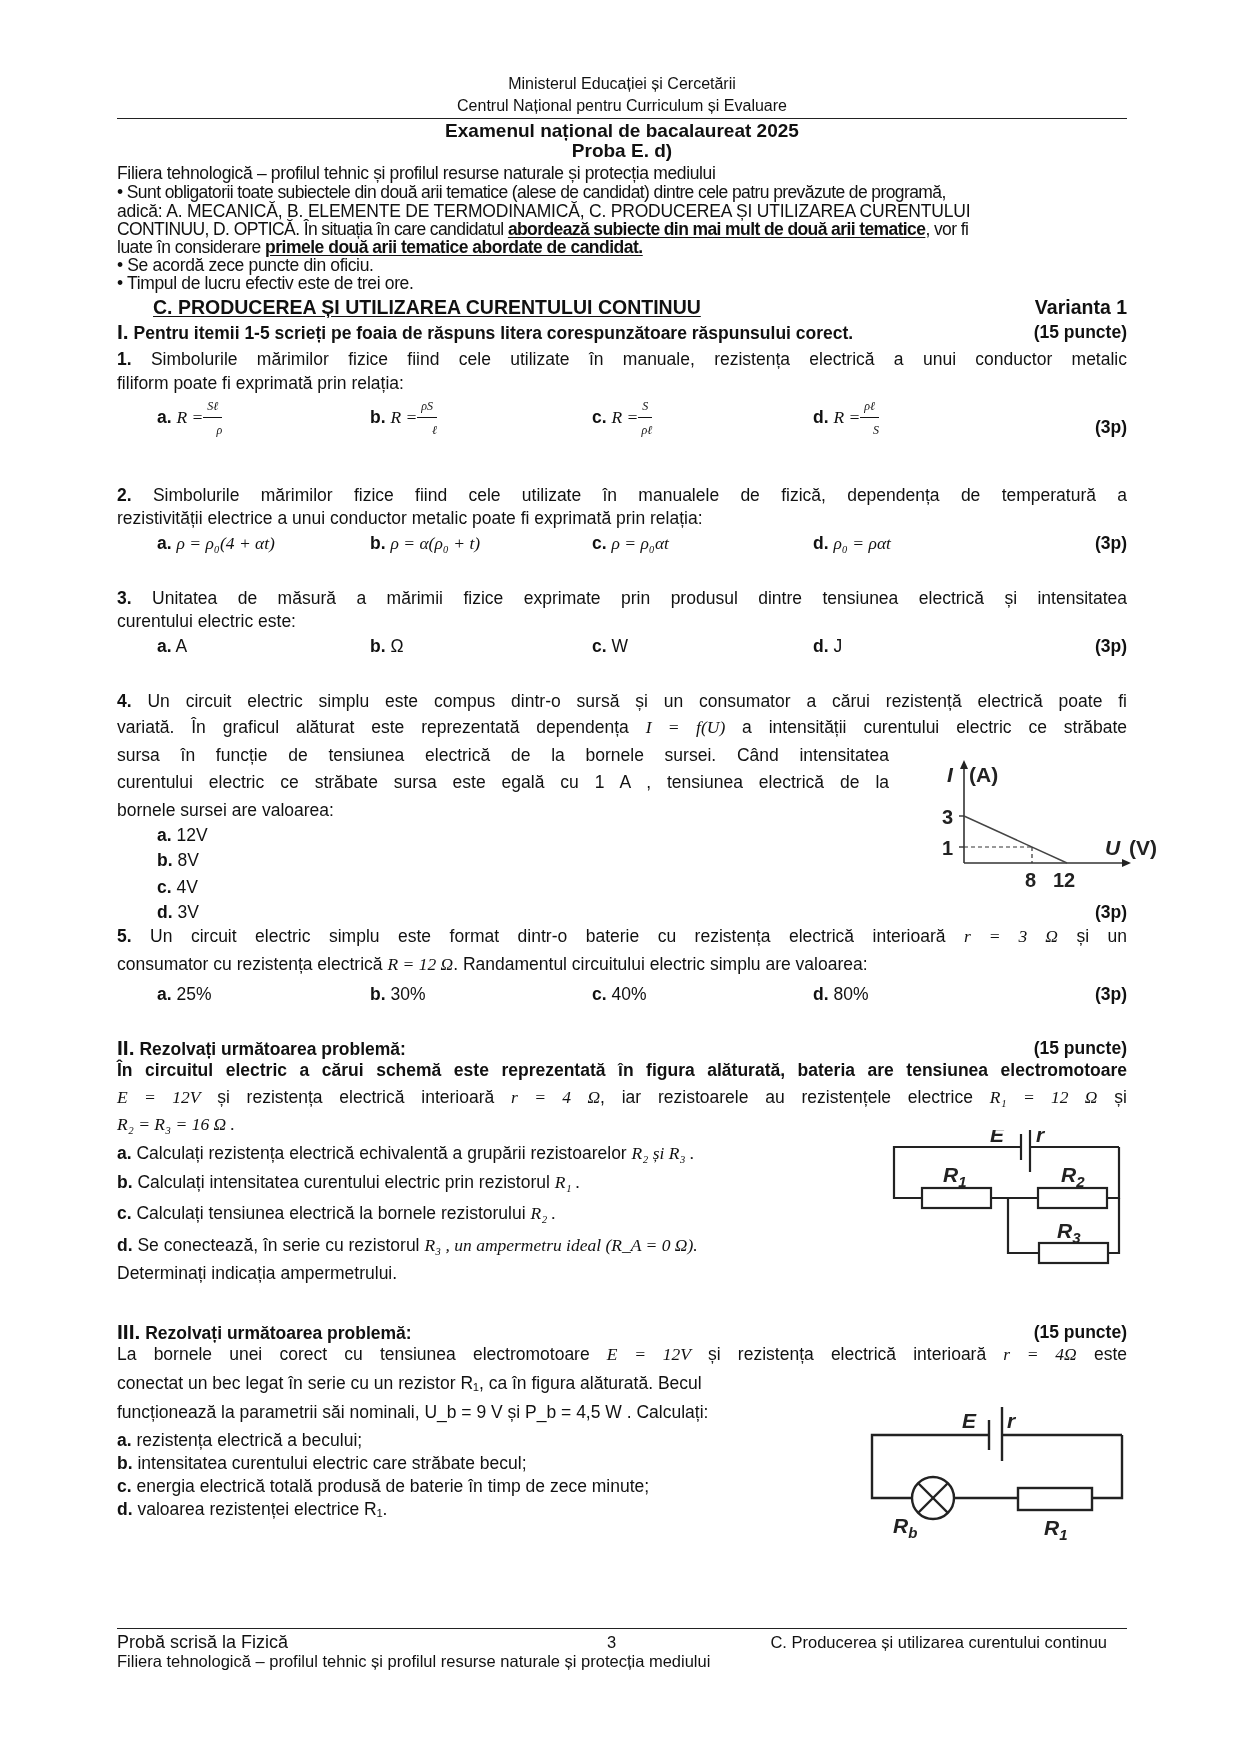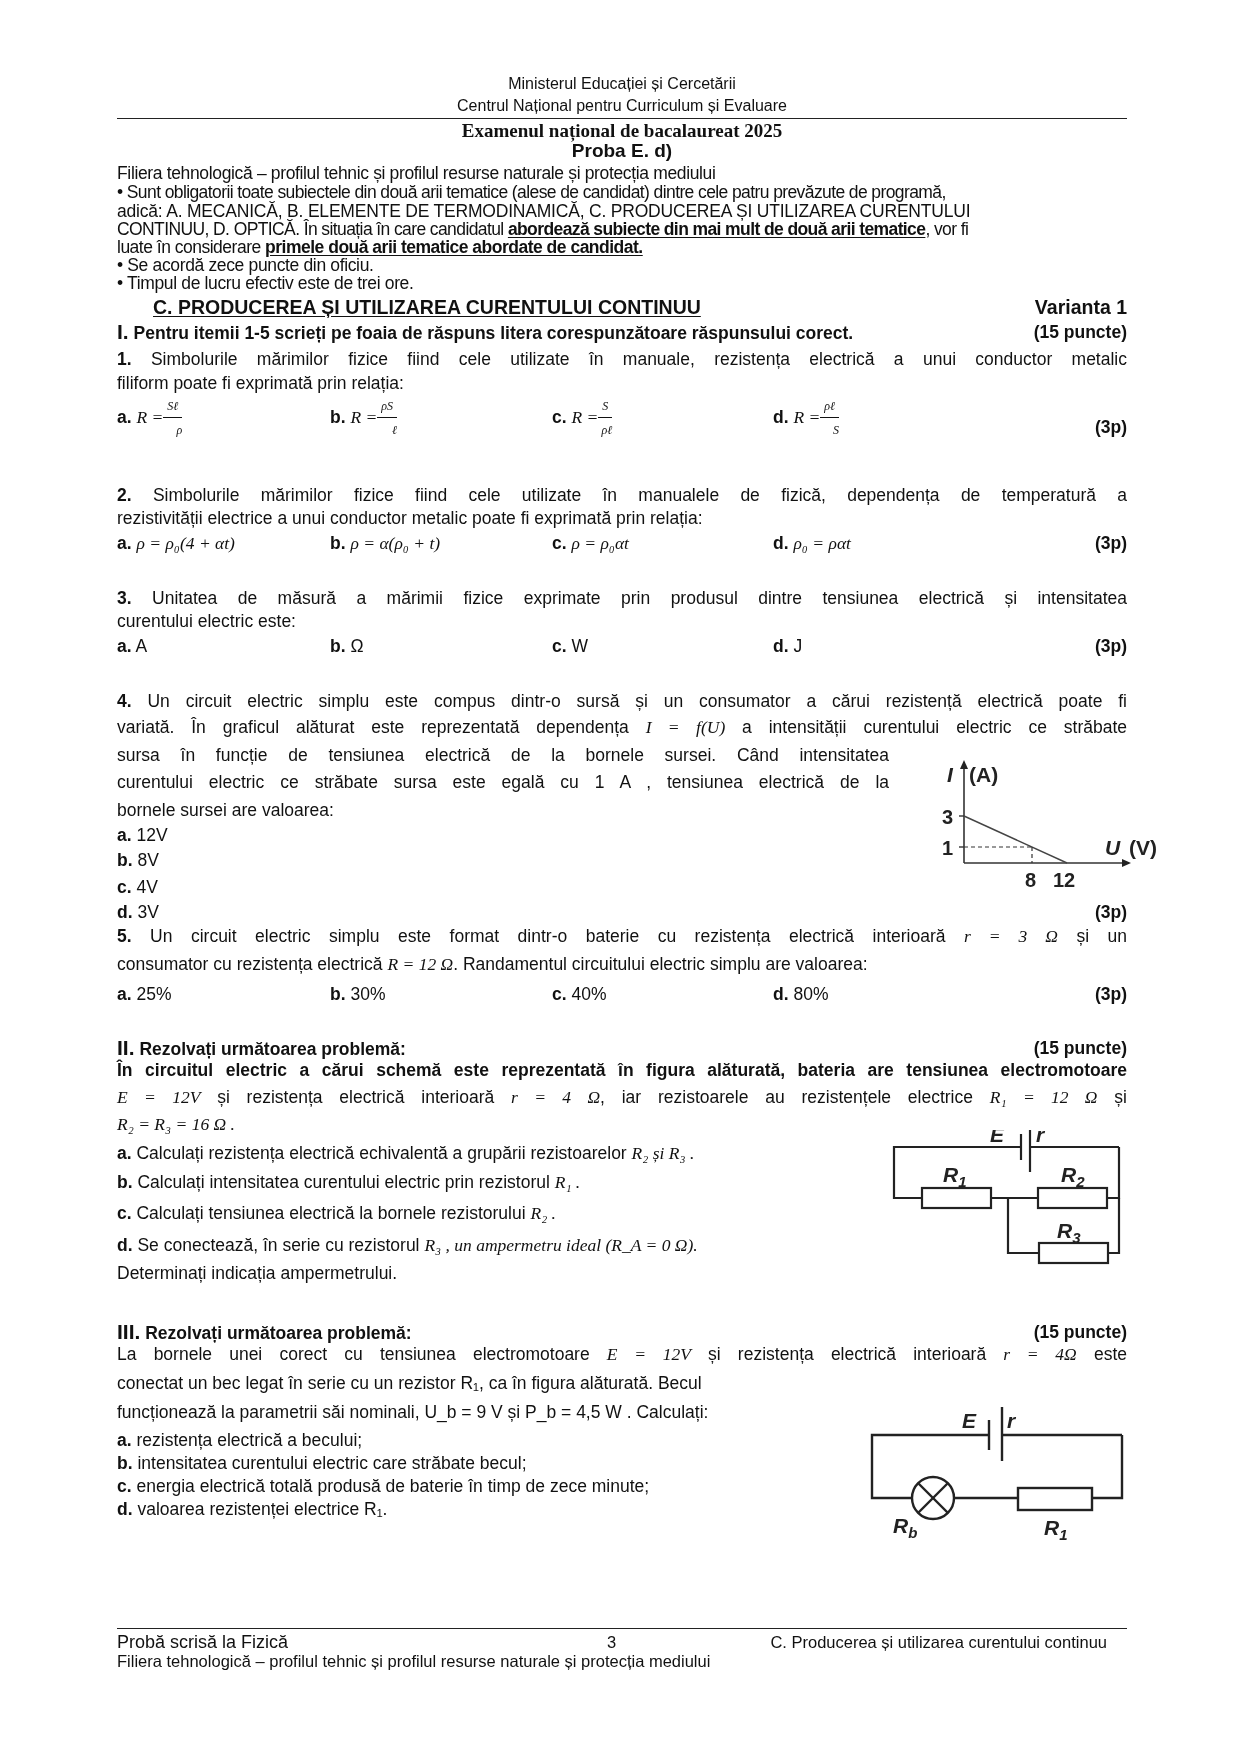--- a/index.html
+++ b/index.html
@@ -9,37 +9,37 @@
   .abs { position:absolute; }
   .hdr { position:absolute; left:0; width:1010px; text-align:center; font-size:16px; line-height:20px; }
   .hr { position:absolute; left:0; width:1010px; height:0; border-top:1.3px solid #222; }
   .title { position:absolute; left:0; width:1010px; text-align:center; font-weight:bold; font-size:19px; line-height:20px; }
   .line { position:absolute; left:0; width:1010px; font-size:17.5px; line-height:20px; white-space:nowrap; }
   .tight { letter-spacing:-0.35px; }
   .just { text-align:justify; text-align-last:justify; }
   .ul { text-decoration:underline; text-underline-offset:2px; }
   b { font-weight:bold; }
   .it { font-style:italic; font-family:"Liberation Serif", serif; }
-  .opt { position:absolute; font-size:17.5px; line-height:20px; white-space:nowrap; }
+  .opt { position:absolute; font-size:17.5px; line-height:20px; white-space:nowrap;margin-left:40px; }
   .pts { position:absolute; right:0; font-weight:bold; font-size:17.5px; line-height:20px; }
   .frac { display:inline-block; vertical-align:middle; text-align:right; font-style:italic; font-family:"Liberation Serif", serif; font-size:12px; }
   .frac .num { display:block; padding:0 4px; border-bottom:1.2px solid #111; line-height:22px; }
   .frac .den { display:block; line-height:24px; }
   .sec-head { position:absolute; font-weight:bold; font-size:19.5px; line-height:22px; }
   svg text { font-family:"Liberation Sans", sans-serif; }
 </style>
 </head>
 <body>
 
 <div class="page">
 
   <div class="hdr" style="top:74px;">Ministerul Educației și Cercetării</div>
   <div class="hdr" style="top:96px;">Centrul Național pentru Curriculum și Evaluare</div>
   <div class="hr" style="top:118px;"></div>
-  <div class="title" style="top:121px;font-family:Liberation Serif, serif;">Examenul național de bacalaureat 2025</div>
+  <div class="title" style="top:121px;">Examenul național de bacalaureat 2025</div>
   <div class="title" style="top:141px;">Proba E. d)</div>
 
   <div class="line tight" style="top:163px;">Filiera tehnologică – profilul tehnic și profilul resurse naturale și protecția mediului</div>
   <div class="line tight" style="top:182px; letter-spacing:-0.6px;">• Sunt obligatorii toate subiectele din două arii tematice (alese de candidat) dintre cele patru prevăzute de programă,</div>
   <div class="line tight" style="top:201px; letter-spacing:-0.2px;">adică: A. MECANICĂ, B. ELEMENTE DE TERMODINAMICĂ, C. PRODUCEREA ȘI UTILIZAREA CURENTULUI</div>
   <div class="line tight" style="top:219px; letter-spacing:-0.6px;">
     <span>CONTINUU, D. OPTICĂ. În situația în care candidatul </span><b class="ul">abordează subiecte din mai mult de două arii tematice</b><span>, vor fi</span>
   </div>
   <div class="line tight" style="top:237px; letter-spacing:-0.5px;">
     <span>luate în considerare </span><b class="ul">primele două arii tematice abordate de candidat.</b>

